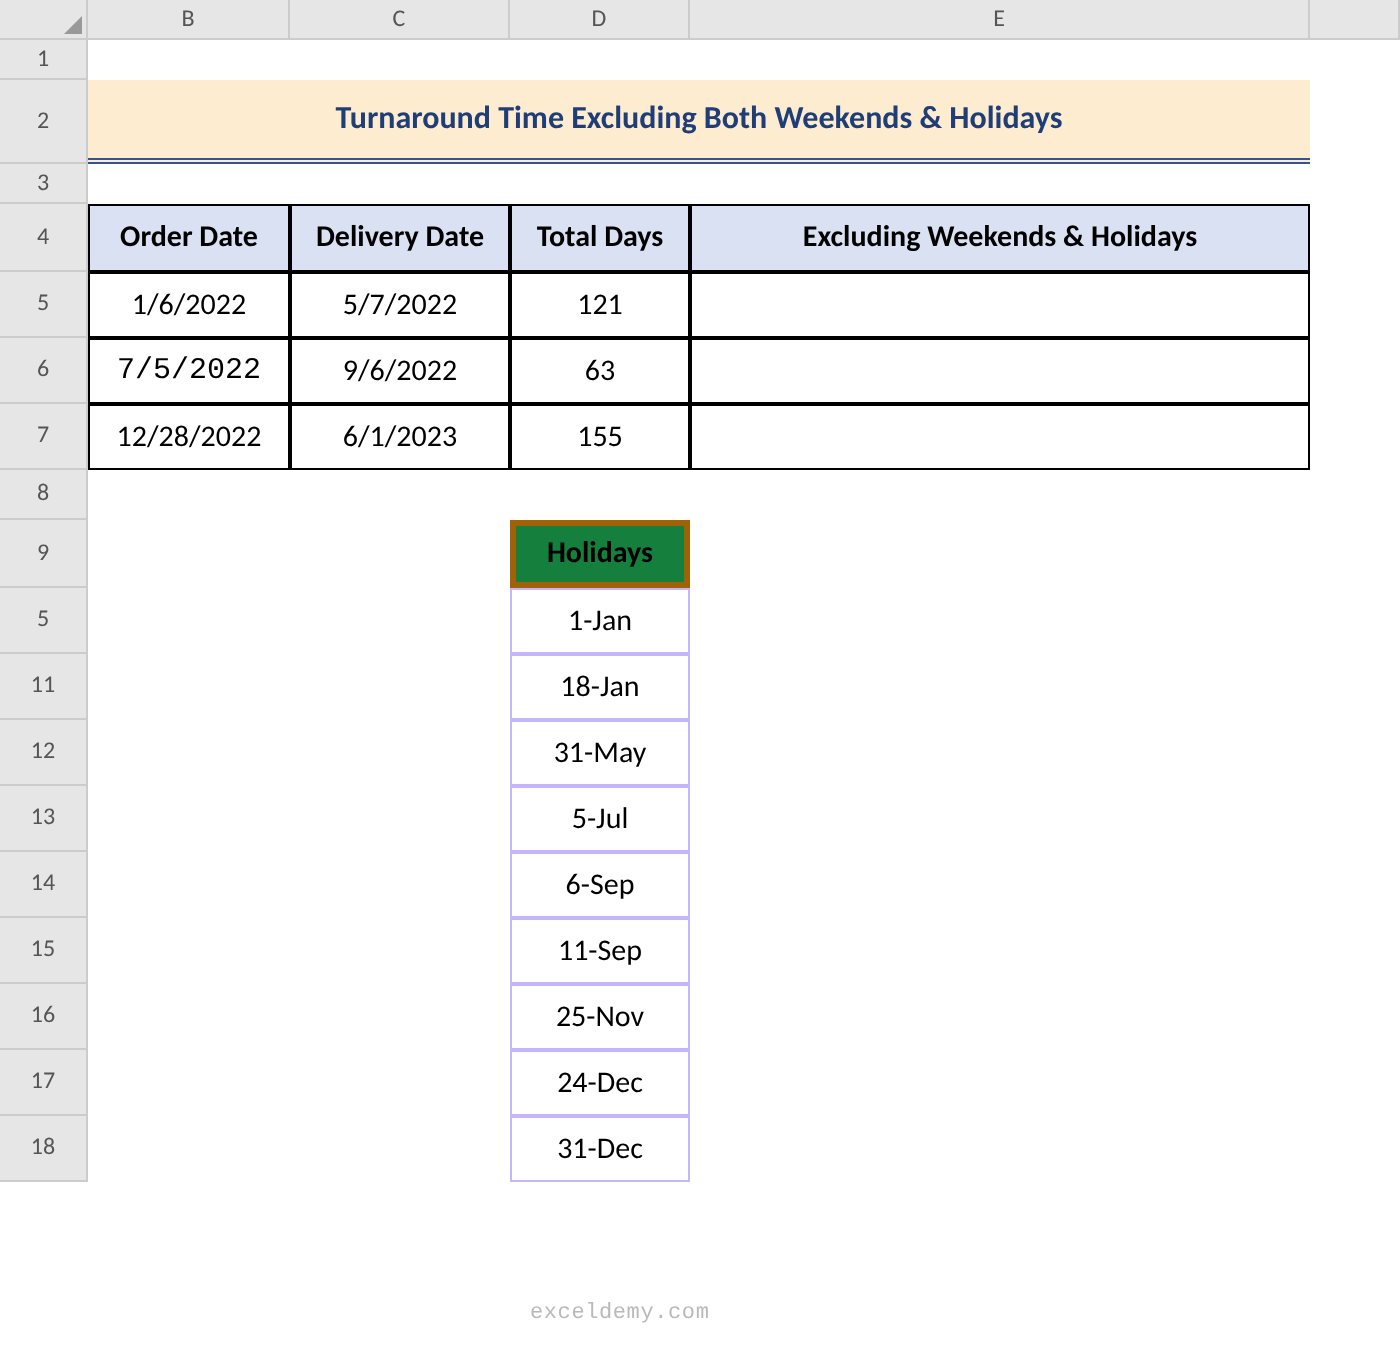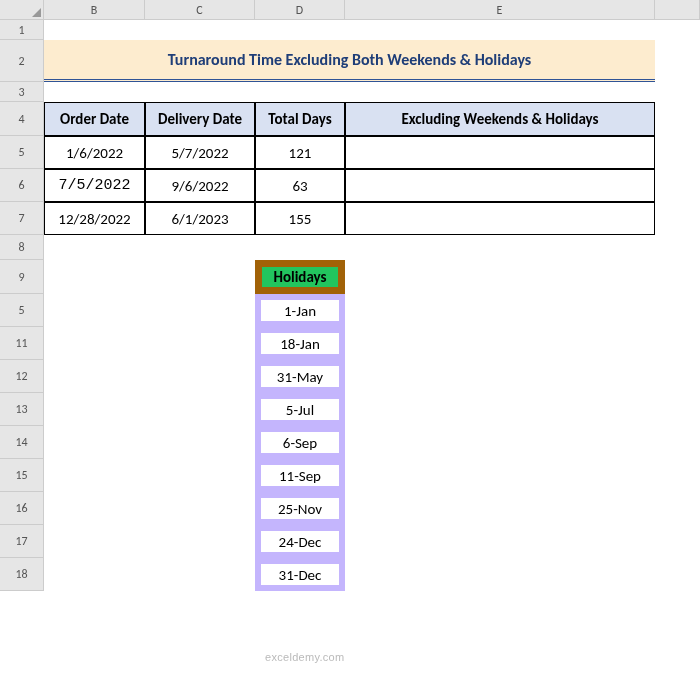--- a/index.html
+++ b/index.html
@@ -78,43 +78,43 @@
     }
     .tbl-cell {
       border: 1px solid #000;
       background: #fff;
       font-size: 15px;
       display: flex;
       align-items: center;
       justify-content: center;
     }
     .holidays-header {
-      background: #22c55e;
-      border: 7px solid #a16207;
+      background: #15803d;
+      border: 3px solid #a16207;
       font-weight: bold;
       font-size: 15px;
       display: flex;
       align-items: center;
       justify-content: center;
     }
     .holidays-cell {
-      border: 6px solid #c4b5fd;
+      border: 1px solid #c4b5fd;
       background: #fff;
       font-size: 15px;
       display: flex;
       align-items: center;
       justify-content: center;
     }
     .watermark {
       position: absolute;
       bottom: 17px;
       left: 265px;
       font-size: 11px;
       color: rgba(100,100,100,0.45);
-      font-family: Liberation Sans, sans-serif;
+      font-family: Liberation Mono, monospace;
       letter-spacing: 0.3px;
     }
   </style>
 </head>
 <body>
 
 <div class="grid-area">
 
   <div class="corner" style="grid-column:1/3;grid-row:1;"></div>
   <div class="col-header" style="grid-column:3;grid-row:1;">B</div>

